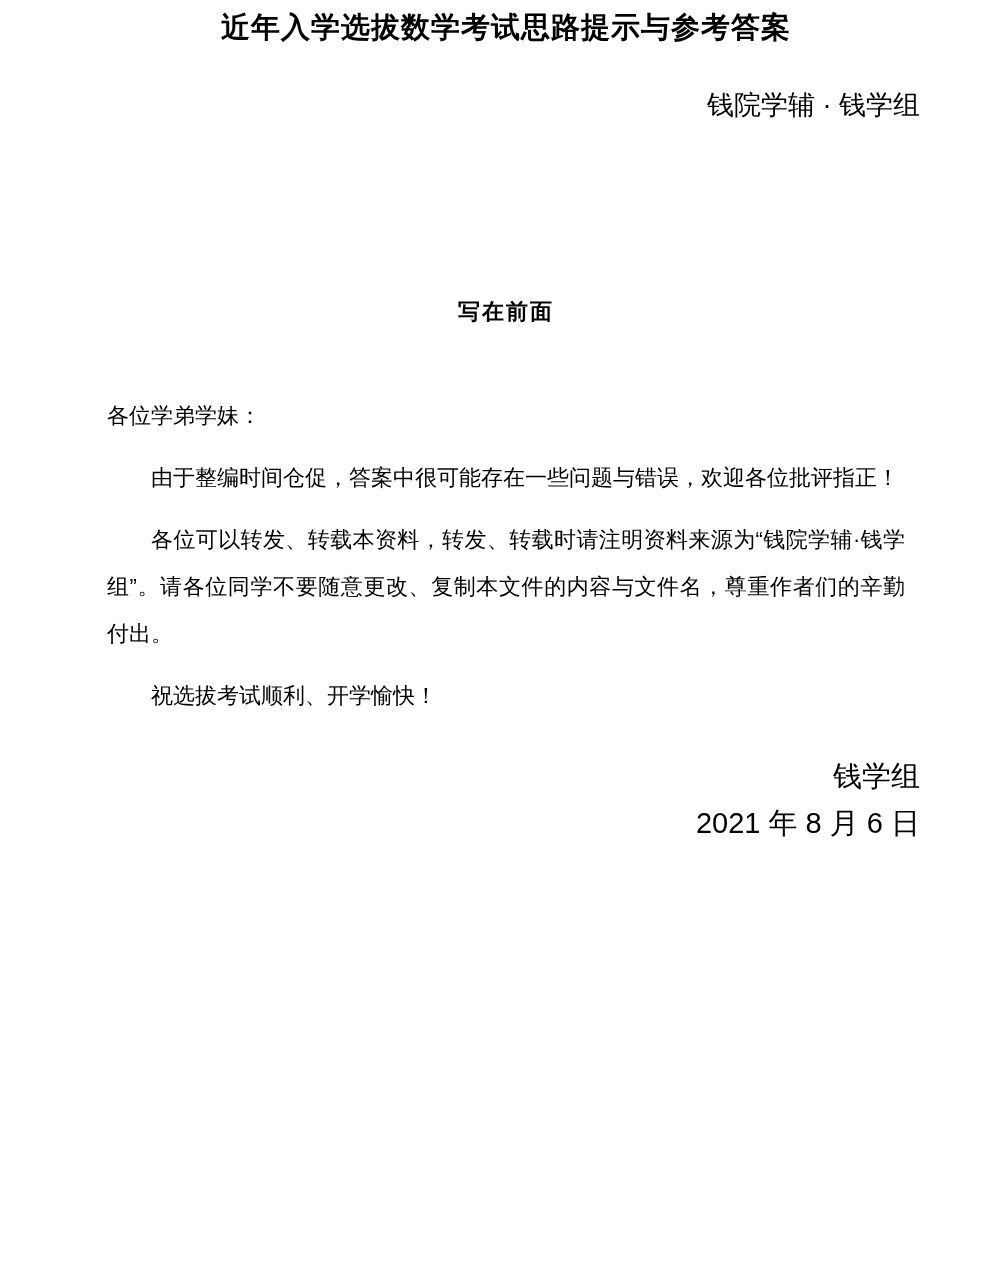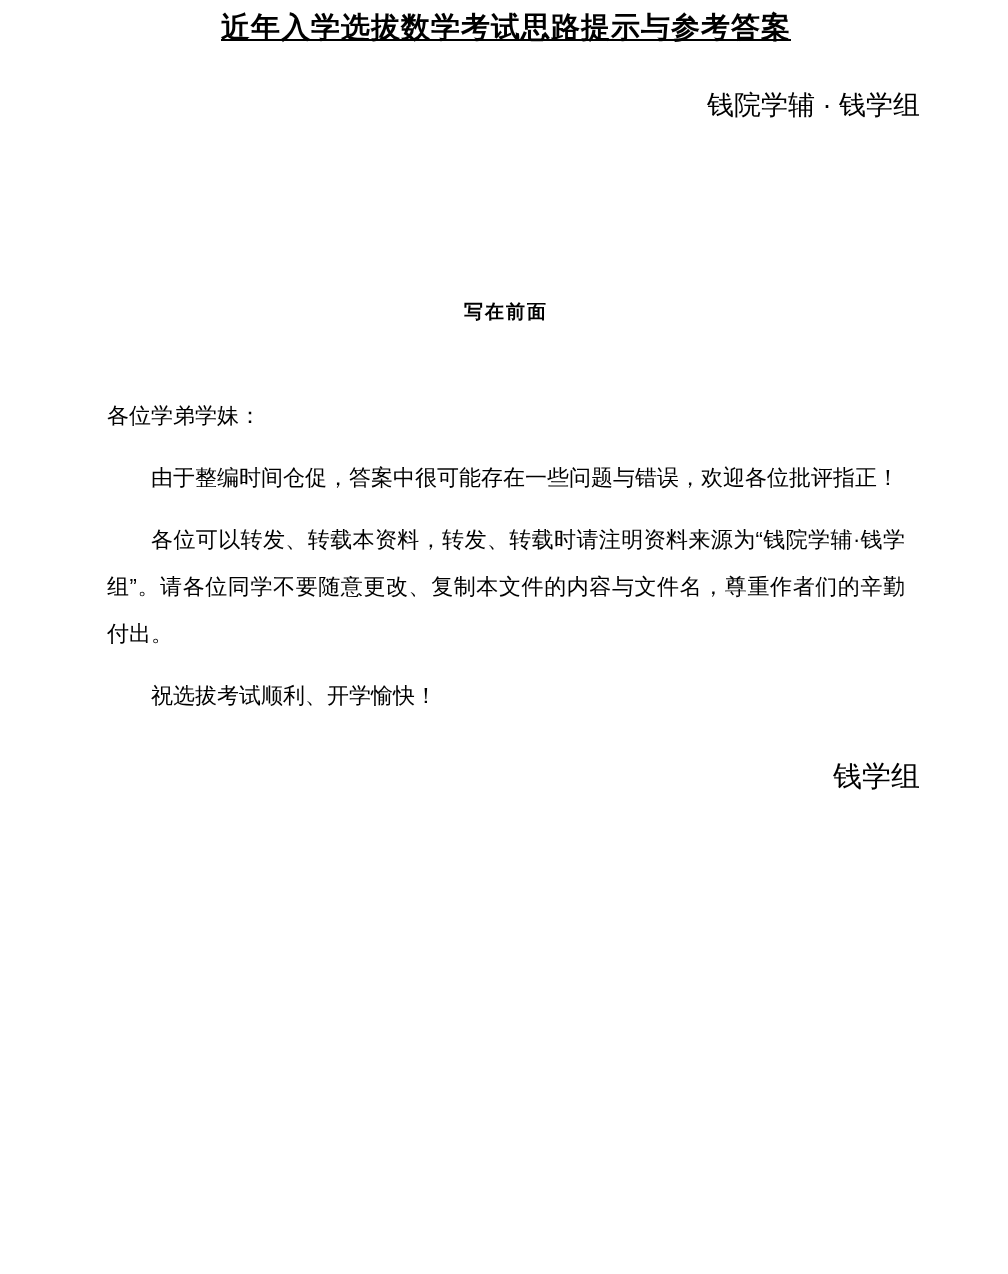--- a/index.html
+++ b/index.html
@@ -20,31 +20,30 @@
     height: 1274px;
     padding: 6px 88px 0 92px;
   }
   .title {
     margin: 0;
     font-size: 29px;
     font-weight: bold;
     line-height: 42px;
     text-align: center;
     letter-spacing: 1px;
-    text-decoration: underline;
   }
   .byline {
     margin-top: 44px;
     font-size: 27px;
     line-height: 26px;
     text-align: right;
   }
   .section-heading {
     margin: 178px 0 0 0;
-    font-size: 19px;
+    font-size: 22px;
     font-weight: bold;
     line-height: 32px;
     text-align: center;
     letter-spacing: 2px;
   }
   .doc-body {
     margin-top: 64px;
   }
   .doc-body p {
     margin: 15px;
@@ -76,15 +75,16 @@
 
   <div class="doc-body">
     <p>各位学弟学妹：</p>
     <p class="indent">由于整编时间仓促，答案中很可能存在一些问题与错误，欢迎各位批评指正！</p>
     <p class="indent">各位可以转发、转载本资料，转发、转载时请注明资料来源为“钱院学辅·钱学组”。请各位同学不要随意更改、复制本文件的内容与文件名，尊重作者们的辛勤付出。</p>
     <p class="indent">祝选拔考试顺利、开学愉快！</p>
   </div>
 
   <div class="signature-block">
     <div>钱学组</div>
+    <div>2021 年 8 月 6 日</div>
   </div>
 
 </div>
 
 </body></html>

